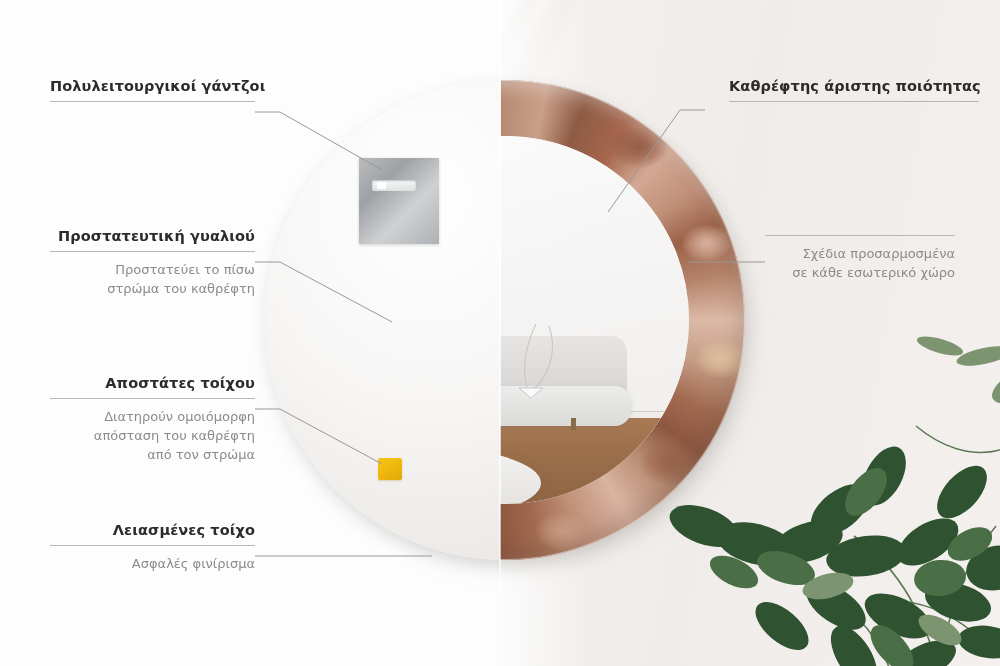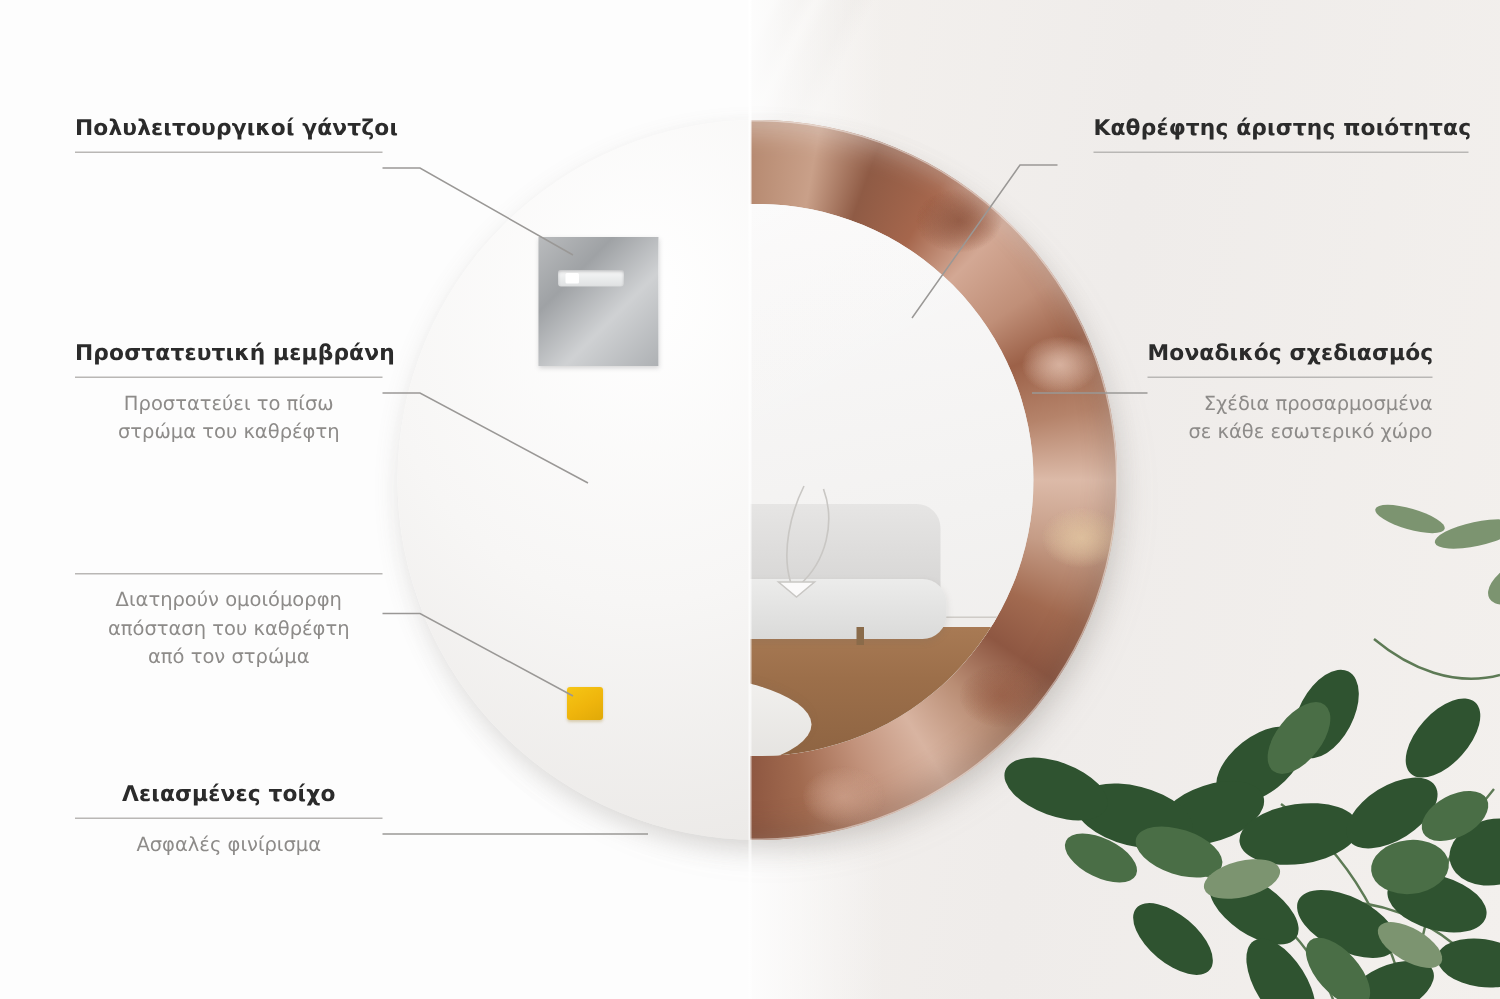--- a/index.html
+++ b/index.html
@@ -181,21 +181,21 @@
     font-weight:bold; font-size:14.5px; color:#2b2b2b; letter-spacing:0.1px;
     white-space:nowrap;
   }
   .callout .rule {
     height:1px; background:#b9b7b5; margin-top:7px;
   }
   .callout .desc {
     margin-top:8px; font-size:13px; line-height:19px; color:#8d8b89;
     white-space:pre-line;
   }
-  .callout.left .title, .callout.left .desc { text-align:center; }
+  .callout.left .title, .callout.left .desc { text-align:right; }
   .callout.right .title, .callout.right .desc { text-align:right; }
 
   #c1 { left:50px; top:78px;  width:205px; }
   #c2 { left:50px; top:228px; width:205px; }
   #c3 { left:50px; top:375px; width:205px; }
   #c4 { left:50px; top:522px; width:205px; }
   #c5 { left:705px; top:78px;  width:250px;margin-left:24px; }
   #c6 { left:765px; top:228px; width:190px; }
 
   .connectors { position:absolute; inset:0; pointer-events:none; }
@@ -300,44 +300,44 @@
       <path d="M765 262 L688 262"></path>
     </g>
   </svg>
 
   <div class="callout left" id="c1">
     <div class="title">Πολυλειτουργικοί γάντζοι</div>
     <div class="rule"></div>
   </div>
 
   <div class="callout left" id="c2">
-    <div class="title">Προστατευτική μεμβράνη</div>
+    <div class="title">Προστατευτική γυαλιού</div>
     <div class="rule"></div>
     <div class="desc">Προστατεύει το πίσω
 στρώμα του καθρέφτη</div>
   </div>
 
   <div class="callout left" id="c3">
+    <div class="title">Αποστάτες τοίχου</div>
     <div class="rule"></div>
     <div class="desc">Διατηρούν ομοιόμορφη
 απόσταση του καθρέφτη
 από τον στρώμα</div>
   </div>
 
   <div class="callout left" id="c4">
     <div class="title">Λειασμένες τοίχο</div>
     <div class="rule"></div>
     <div class="desc">Ασφαλές φινίρισμα</div>
   </div>
 
   <div class="callout right" id="c5">
     <div class="title">Καθρέφτης άριστης ποιότητας</div>
     <div class="rule"></div>
   </div>
 
   <div class="callout right" id="c6">
-    <div class="title">Μοναδικός σχεδιασμός</div>
     <div class="rule"></div>
     <div class="desc">Σχέδια προσαρμοσμένα
 σε κάθε εσωτερικό χώρο</div>
   </div>
 
 </div>
 
 </body></html>

